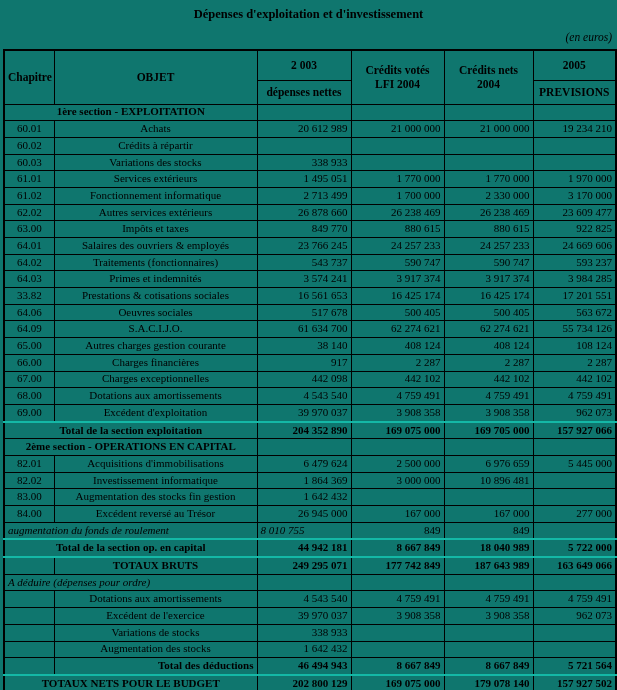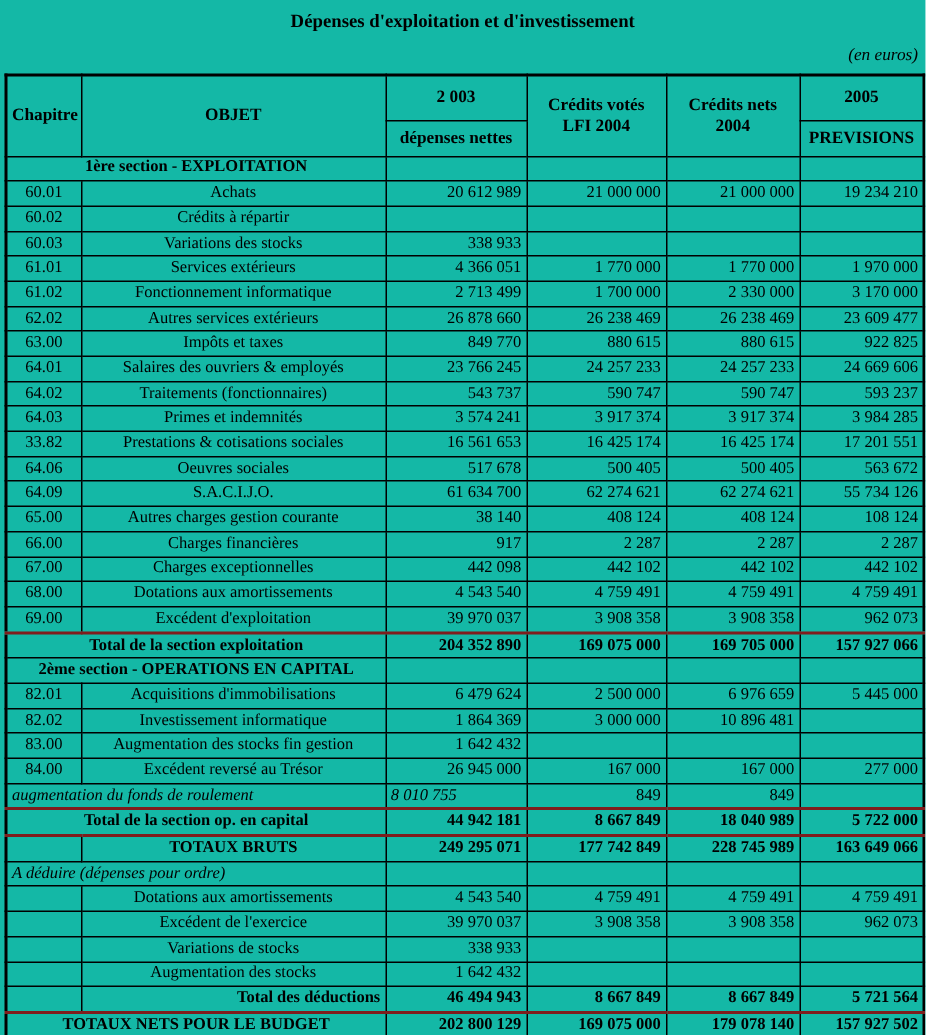--- a/index.html
+++ b/index.html
@@ -5,21 +5,21 @@
   html, body {
     margin: 0; padding: 0;
     background: #ffffff;
     font-family: "Liberation Serif", "DejaVu Serif", serif;
     color: #000;
   }
   .page {
     position: relative;
     width: 617px;
     height: 690px;
-    background: #14b8a6;
+    background: #0f766e;
     overflow: hidden;
   }
   .doc-title {
     margin: 0;
     padding-top: 7px;
     text-align: center;
     font-size: 12.5px;
     font-weight: bold;
   }
   .euros-note {
@@ -65,21 +65,21 @@
   }
   tr.italic-span td.label-span {
     font-style: italic;
   }
   tr.total-span td.num,
   tr.total-objet td.num,
   tr.total-right td.num { font-weight: bold; }
   tr.total-objet td.obj { font-weight: bold; text-align: center; }
   tr.total-right td.obj { font-weight: bold; text-align: right; }
   td.v0-italic-left { font-style: italic; text-align: left; }
-  tr.thick td { border-top: 2px solid #7f1d1d; }
+  tr.thick td { border-top: 2px solid #14b8a6; }
 </style>
 </head>
 <body>
 
 <div class="page">
   <h1 class="doc-title">Dépenses d'exploitation et d'investissement</h1>
   <div class="euros-note">(en euros)</div>
 
   <table class="budget">
     <colgroup>
@@ -132,21 +132,21 @@
           <td class="chap">60.03</td>
           <td class="obj">Variations des stocks</td>
           <td class="num">338 933</td>
           <td class="num"></td>
           <td class="num"></td>
           <td class="num"></td>
         </tr>
         <tr class="data">
           <td class="chap">61.01</td>
           <td class="obj">Services extérieurs</td>
-          <td class="num">4 366 051</td>
+          <td class="num">1 495 051</td>
           <td class="num">1 770 000</td>
           <td class="num">1 770 000</td>
           <td class="num">1 970 000</td>
         </tr>
         <tr class="data">
           <td class="chap">61.02</td>
           <td class="obj">Fonctionnement informatique</td>
           <td class="num">2 713 499</td>
           <td class="num">1 700 000</td>
           <td class="num">2 330 000</td>
@@ -314,21 +314,21 @@
           <td class="num">44 942 181</td>
           <td class="num">8 667 849</td>
           <td class="num">18 040 989</td>
           <td class="num">5 722 000</td>
         </tr>
         <tr class="total-objet thick">
           <td class="chap"></td>
           <td class="obj">TOTAUX BRUTS</td>
           <td class="num">249 295 071</td>
           <td class="num">177 742 849</td>
-          <td class="num">228 745 989</td>
+          <td class="num">187 643 989</td>
           <td class="num">163 649 066</td>
         </tr>
         <tr class="italic-span">
           <td class="label-span" colspan="2">A déduire (dépenses pour ordre)</td>
           <td class="num"></td>
           <td class="num"></td>
           <td class="num"></td>
           <td class="num"></td>
         </tr>
         <tr class="deduction">

